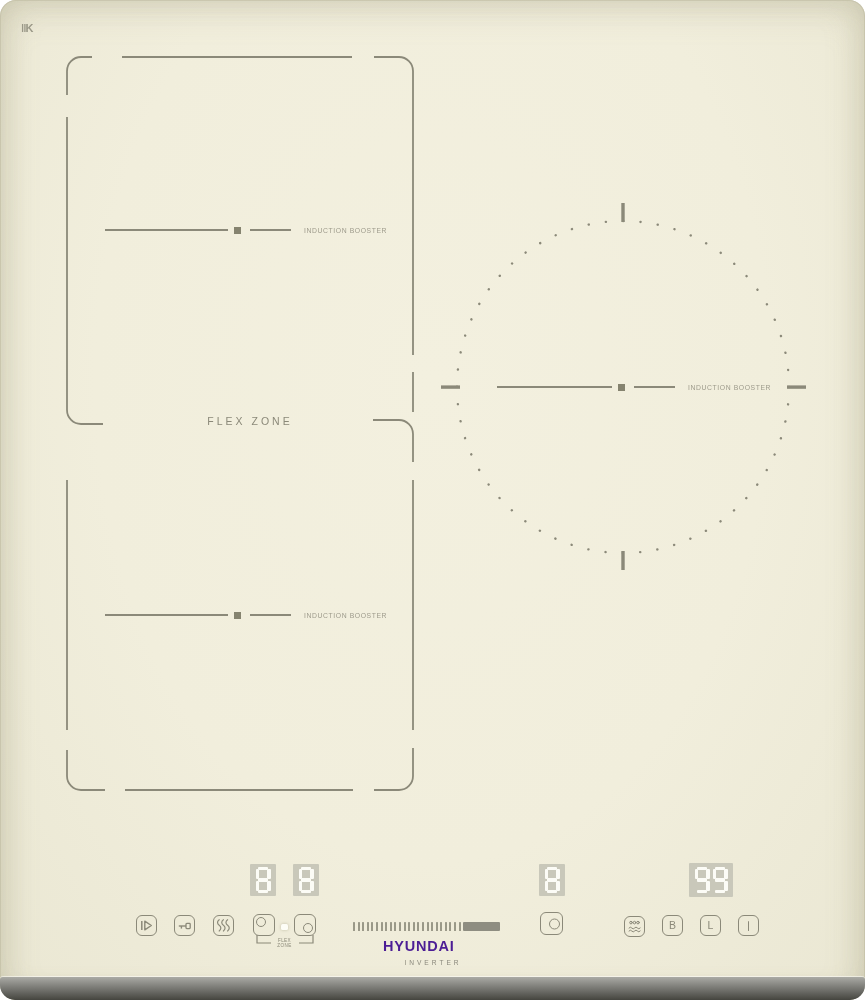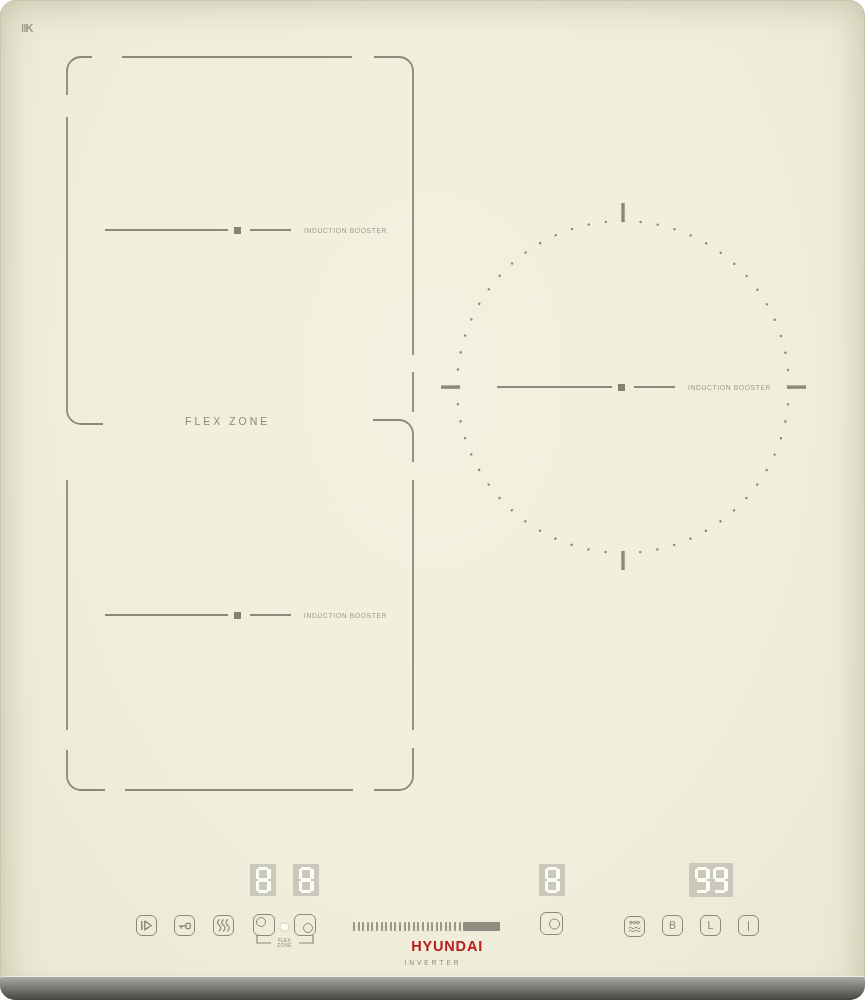--- a/index.html
+++ b/index.html
@@ -24,21 +24,21 @@
     background:linear-gradient(180deg,#aaaaa5 0%,#8b8b86 30%,#63635e 70%,#45453f 100%);
     border-radius:3px 3px 15px 15px;
     box-shadow:0 -1px 0 rgba(255,255,255,.5);
   }
   .zones-svg{position:absolute;left:0;top:0;}
   .zone-path{fill:none;stroke:#8b8979;stroke-width:1.8;stroke-linecap:butt;}
   .dot-circle{fill:none;stroke:#8b8979;stroke-width:2.4;stroke-linecap:round;stroke-dasharray:0.1 17.28;}
   .tick{fill:#8b8979;}
 
   .flex-zone-label{
-    position:absolute;left:185px;top:415px;width:130px;text-align:left;
+    position:absolute;left:185px;top:415px;width:130px;text-align:center;
     font-size:10.5px;letter-spacing:3px;color:#8b8979;
   }
 
   .booster{position:absolute;display:flex;align-items:center;height:8px;}
   .b-long{width:123px;height:2px;background:#8b8979;}
   .booster-circle .b-long{width:115px;}
   .b-sq{width:7px;height:7px;background:#85836f;margin-left:6px;}
   .b-short{width:41px;height:2px;background:#8b8979;margin-left:9px;}
   .b-label{margin-left:13px;font-size:6.8px;letter-spacing:.6px;color:#9d9a8b;white-space:nowrap;}
 
@@ -86,22 +86,22 @@
   .flex-small{
     position:absolute;left:271px;top:938px;width:27px;text-align:center;
     font-size:4.6px;line-height:5.4px;letter-spacing:.4px;color:#8b8979;
   }
 
   
   .slider{position:absolute;left:353px;top:921.5px;height:9px;display:flex;align-items:center;cursor:pointer;}
   .slider .tickbar{width:2px;height:9px;background:#8b8979;border-radius:.5px;margin-right:2.6px;opacity:.85;}
 
   .brand{
-    position:absolute;left:383px;top:938px;width:100px;text-align:right;
-    font-size:14.5px;font-weight:bold;letter-spacing:.8px;color:#b91c1c;
+    position:absolute;left:383px;top:938px;width:100px;text-align:left;
+    font-size:14.5px;font-weight:bold;letter-spacing:.8px;color:#4c1d95;
   }
   .brand-sub{
     position:absolute;left:383px;top:959px;width:100px;text-align:center;
     font-size:6.6px;letter-spacing:3px;color:#8a887b;
   }
 </style>
 </head>
 <body>
 
 <div class="stage">

